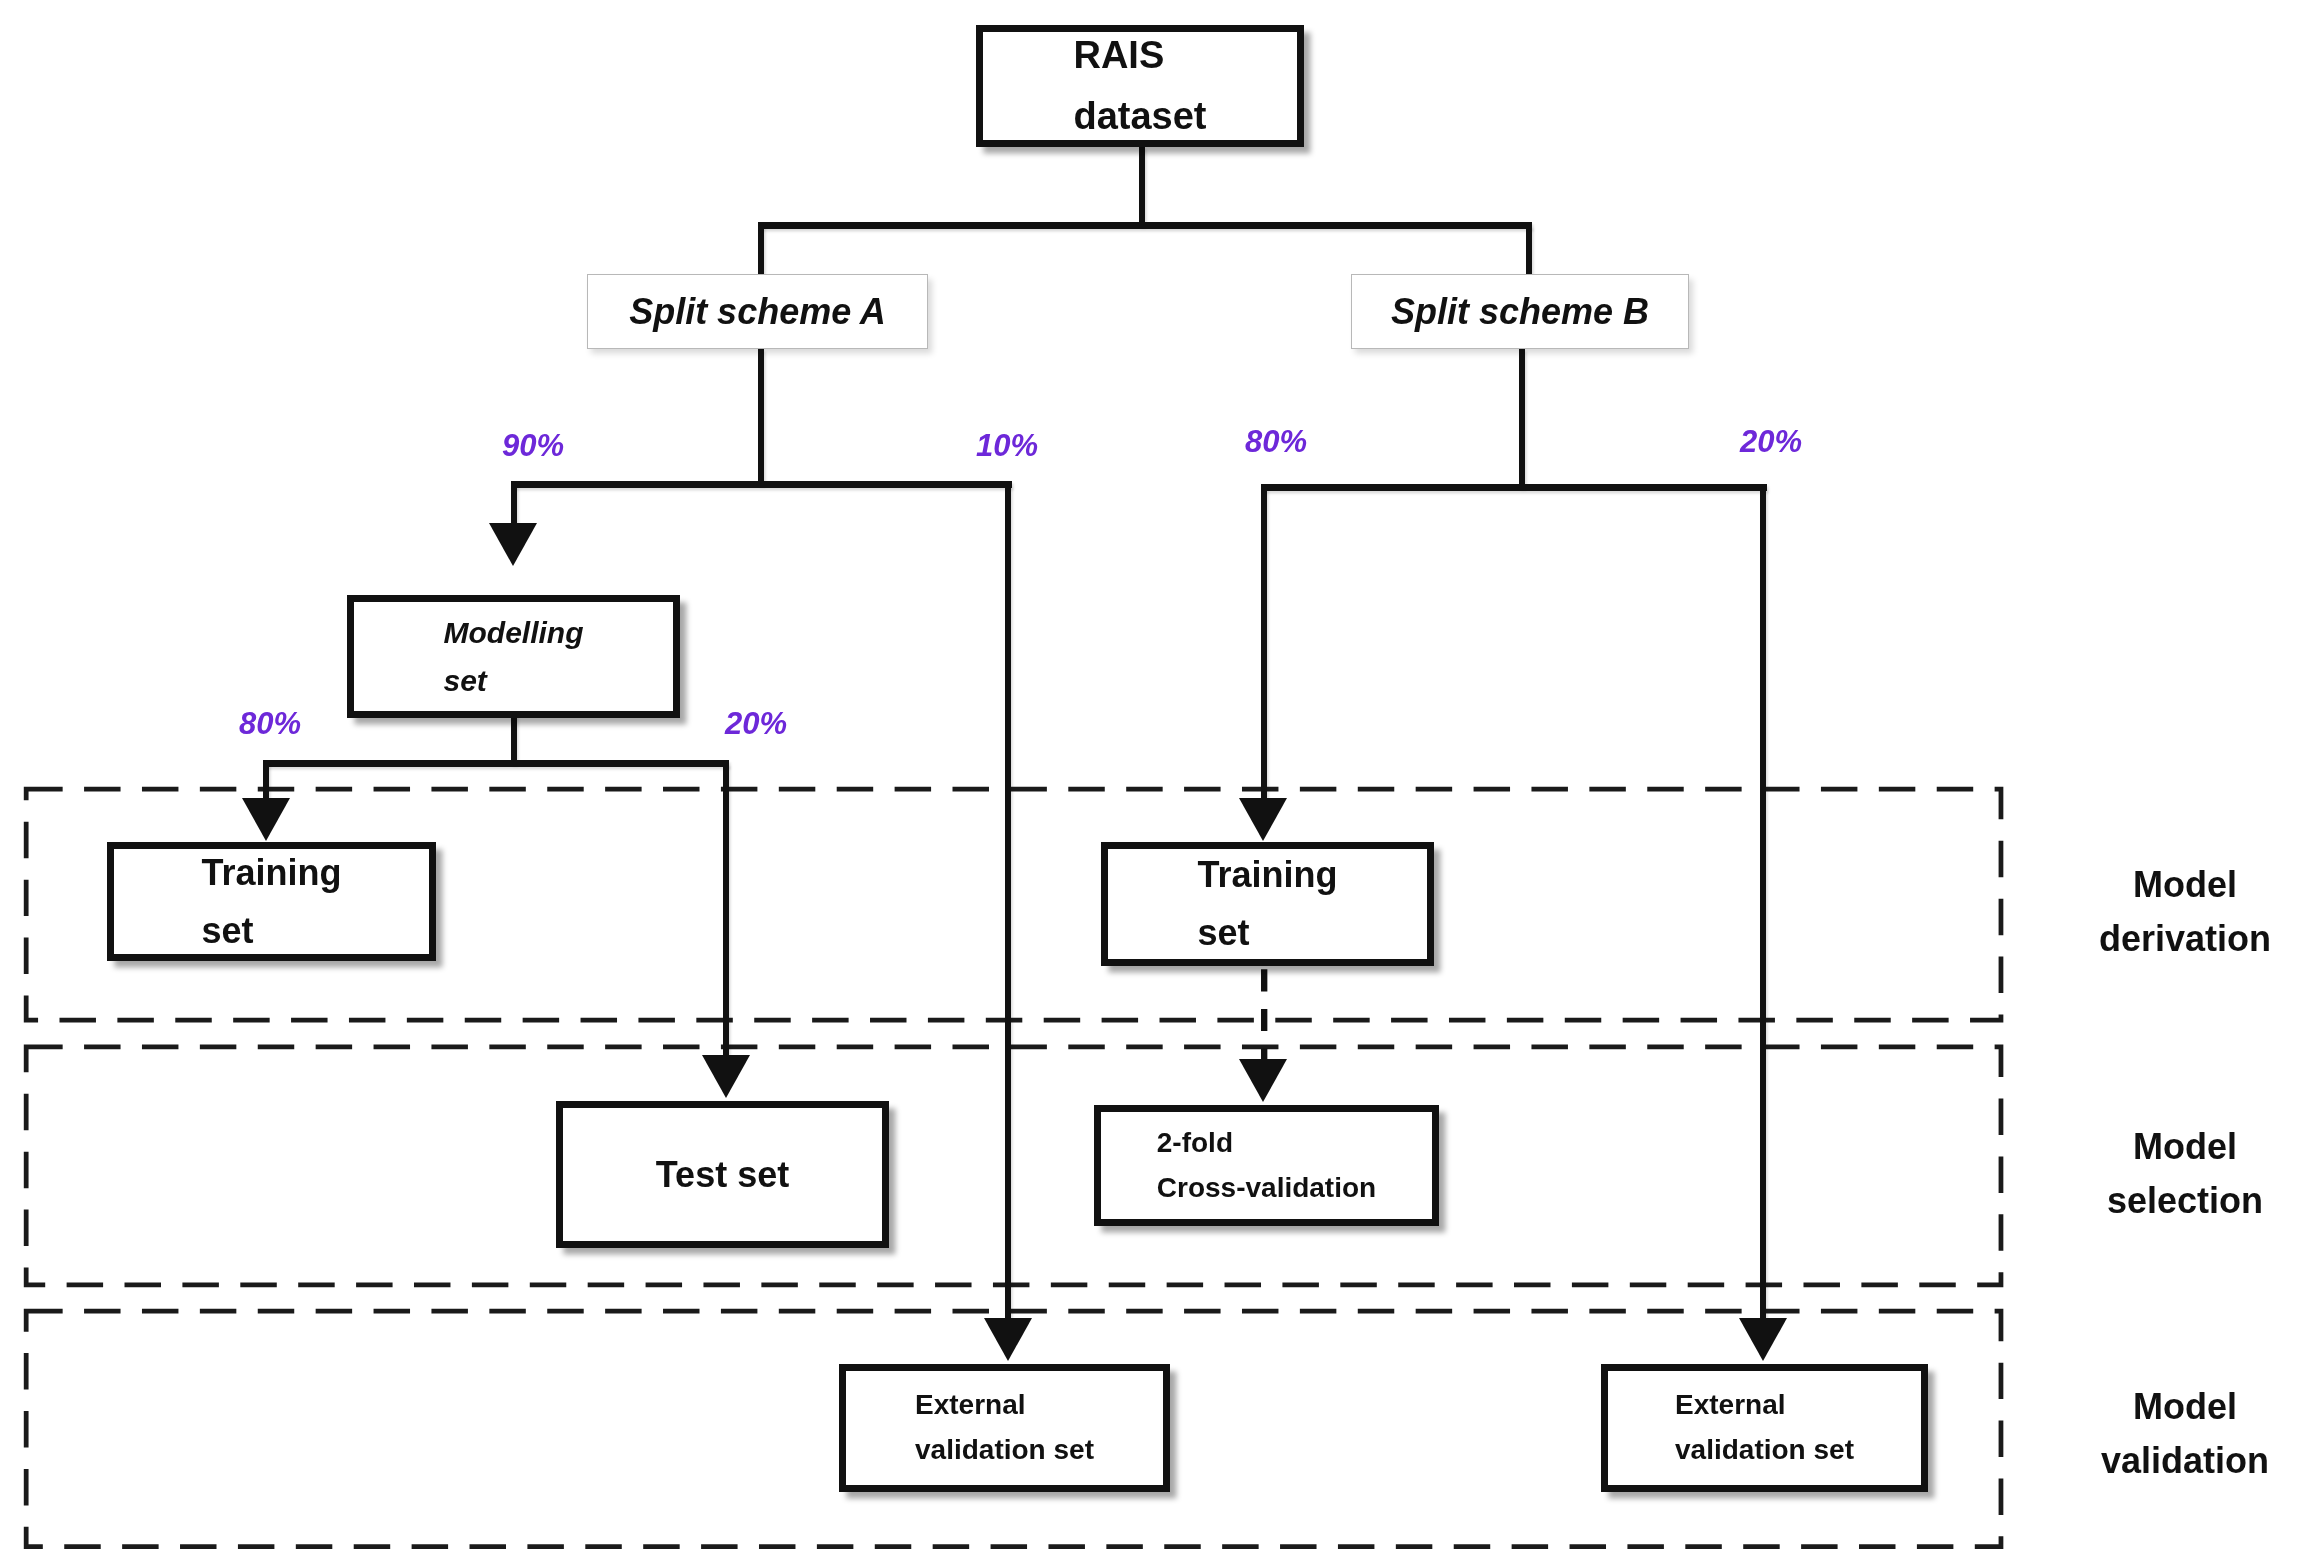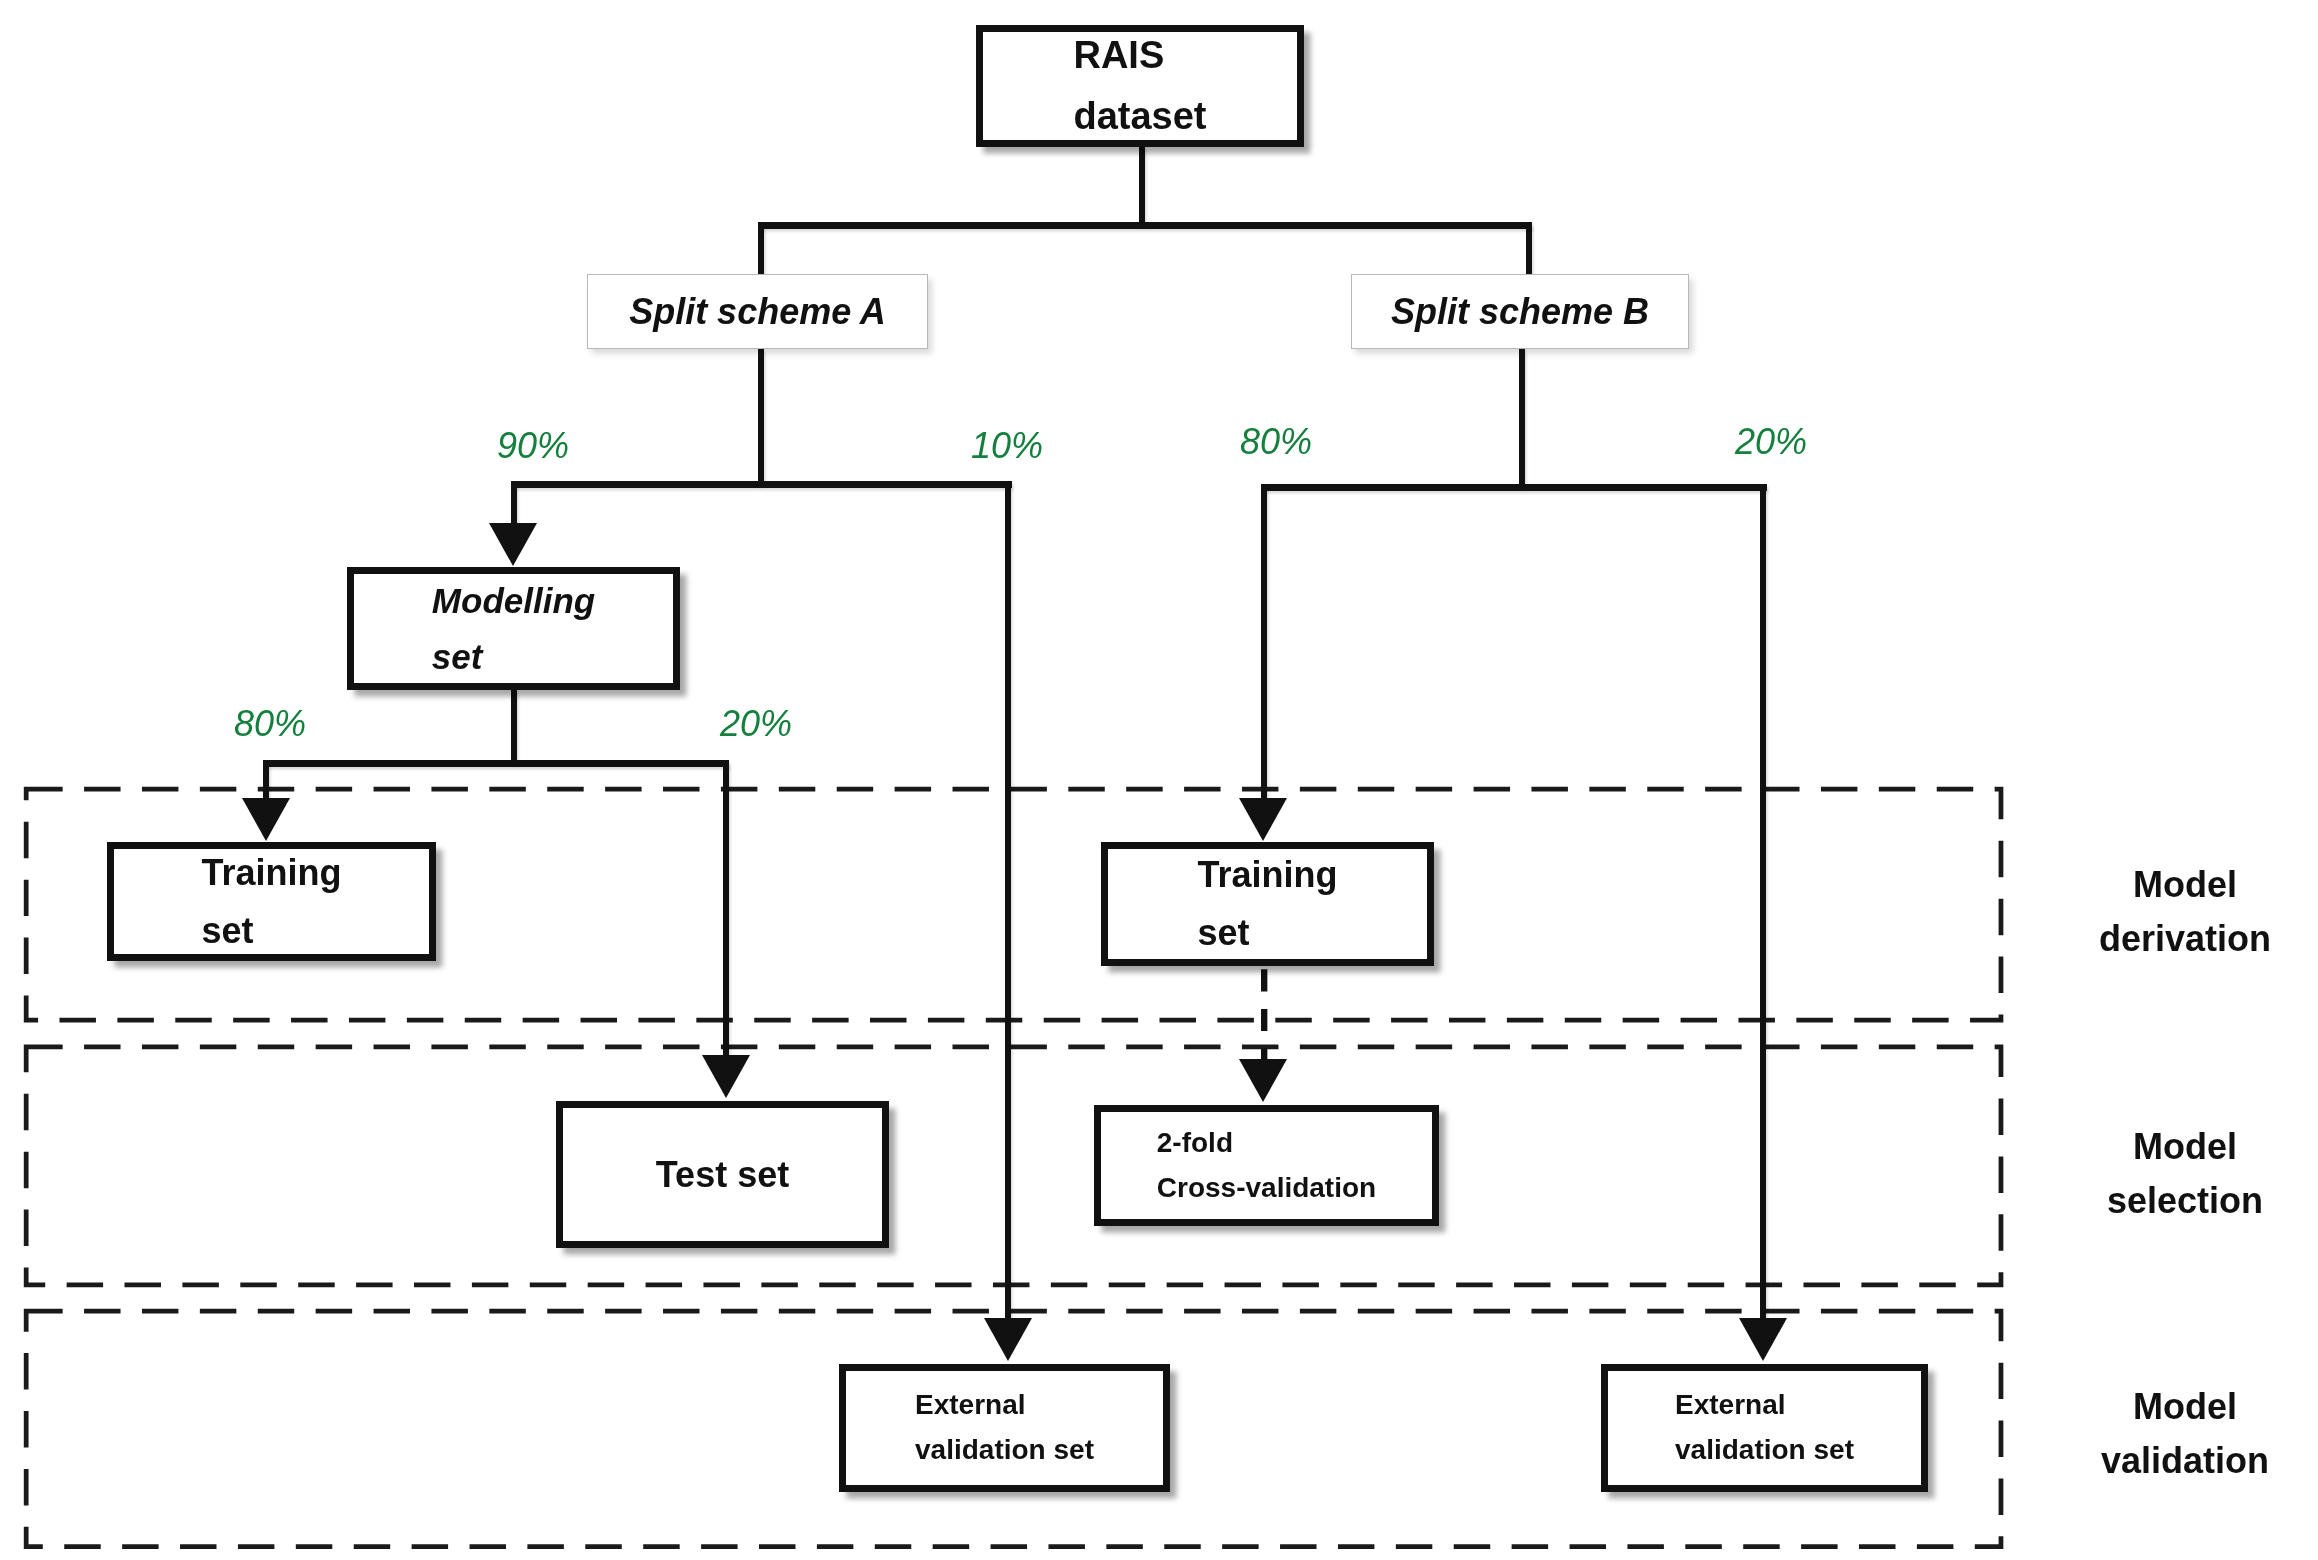--- a/index.html
+++ b/index.html
@@ -20,30 +20,30 @@
     font-weight:bold;font-style:italic;white-space:pre-line;color:#111111;
   }
   .ln{position:absolute;background:#111111;box-shadow:1.6px 2.4px 2.4px rgba(0,0,0,0.14);}
   .arr{
     position:absolute;width:0;height:0;
     border-left:24.6px solid transparent;border-right:24.6px solid transparent;
     border-top:43px solid #111111;
   }
   .pct{
     position:absolute;transform:translate(-50%,-50%);
-    font-weight:normal;font-style:italic;font-size:36px;color:#15803d;white-space:nowrap;
+    font-weight:bold;font-style:italic;font-size:31px;color:#6d28d9;white-space:nowrap;
   }
   .band-label{
     position:absolute;transform:translate(-50%,-50%);width:333px;
     font-weight:bold;font-size:36px;line-height:1.5;text-align:center;
     white-space:pre-line;color:#111111;
   }
   .fs48{font-size:38px;line-height:1.6;}
   .fs46{font-size:36px;line-height:1.6;}
-  .fs44{font-size:35px;line-height:1.6;}
+  .fs44{font-size:30px;line-height:1.6;margin-top:28px;}
   .fs35{font-size:28px;line-height:1.6;}
   #bands-svg{position:absolute;left:0;top:0;}
 </style>
 </head>
 <body>
 
 <div id="canvas">
 
   <svg id="bands-svg" width="2319" height="1561" viewBox="0 0 2924 1968">
     <rect x="33" y="995" width="2490" height="291" fill="none" stroke="#1a1a1a" stroke-width="6" stroke-dasharray="46 27"></rect>

